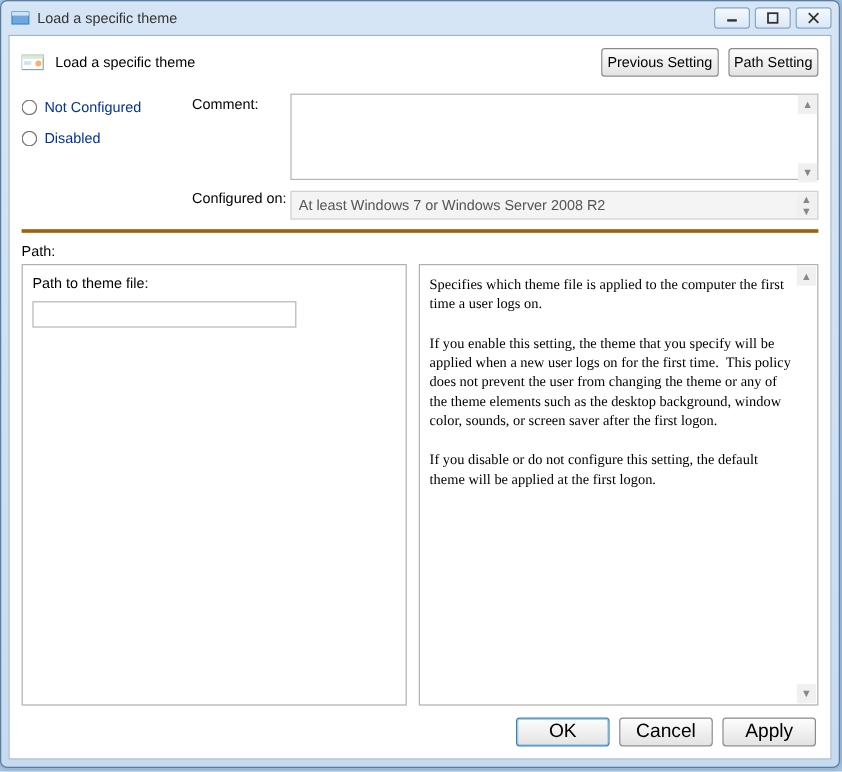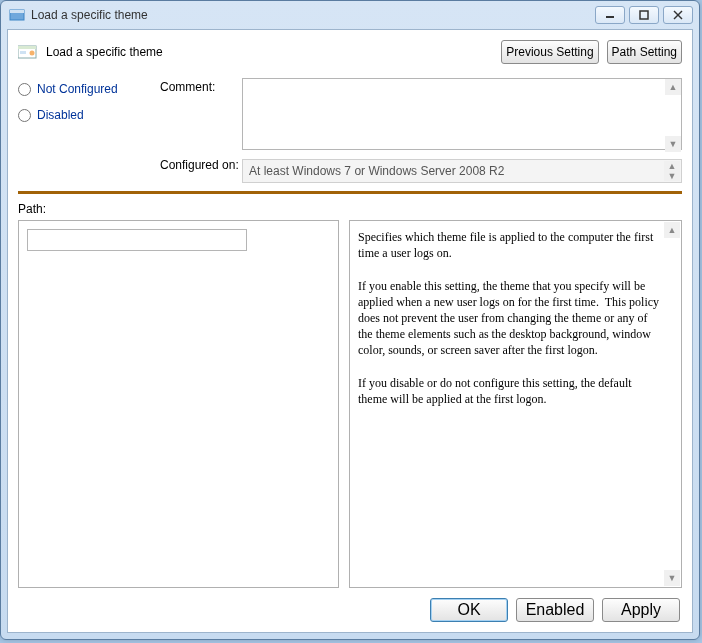--- a/index.html
+++ b/index.html
@@ -260,35 +260,36 @@
         </div>
       </div>
     </div>
 
     <div class="labels-row2">
       <div>Path:</div>
     </div>
 
     <div class="panels">
       <div class="panel">
+        <div class="options-label">Path to theme file:</div>
         <input class="path-input" type="text" value="" style="">
       </div>
       <div class="panel help">
         <div class="help-text">Specifies which theme file is applied to the computer the first time a user logs on.
 
 If you enable this setting, the theme that you specify will be applied when a new user logs on for the first time.  This policy does not prevent the user from changing the theme or any of the theme elements such as the desktop background, window color, sounds, or screen saver after the first logon.
 
 If you disable or do not configure this setting, the default theme will be applied at the first logon.</div>
         <div class="scroll-stub" style="top:1px;bottom:1px">
           <div class="arr">▲</div>
           <div class="arr">▼</div>
         </div>
       </div>
     </div>
 
     <div class="bottom-buttons">
       <button class="dlg-btn default">OK</button>
-      <button class="dlg-btn">Enabled</button>
+      <button class="dlg-btn">Cancel</button>
       <button class="dlg-btn">Apply</button>
     </div>
 
   </div>
 </div>
 
 </body></html>

